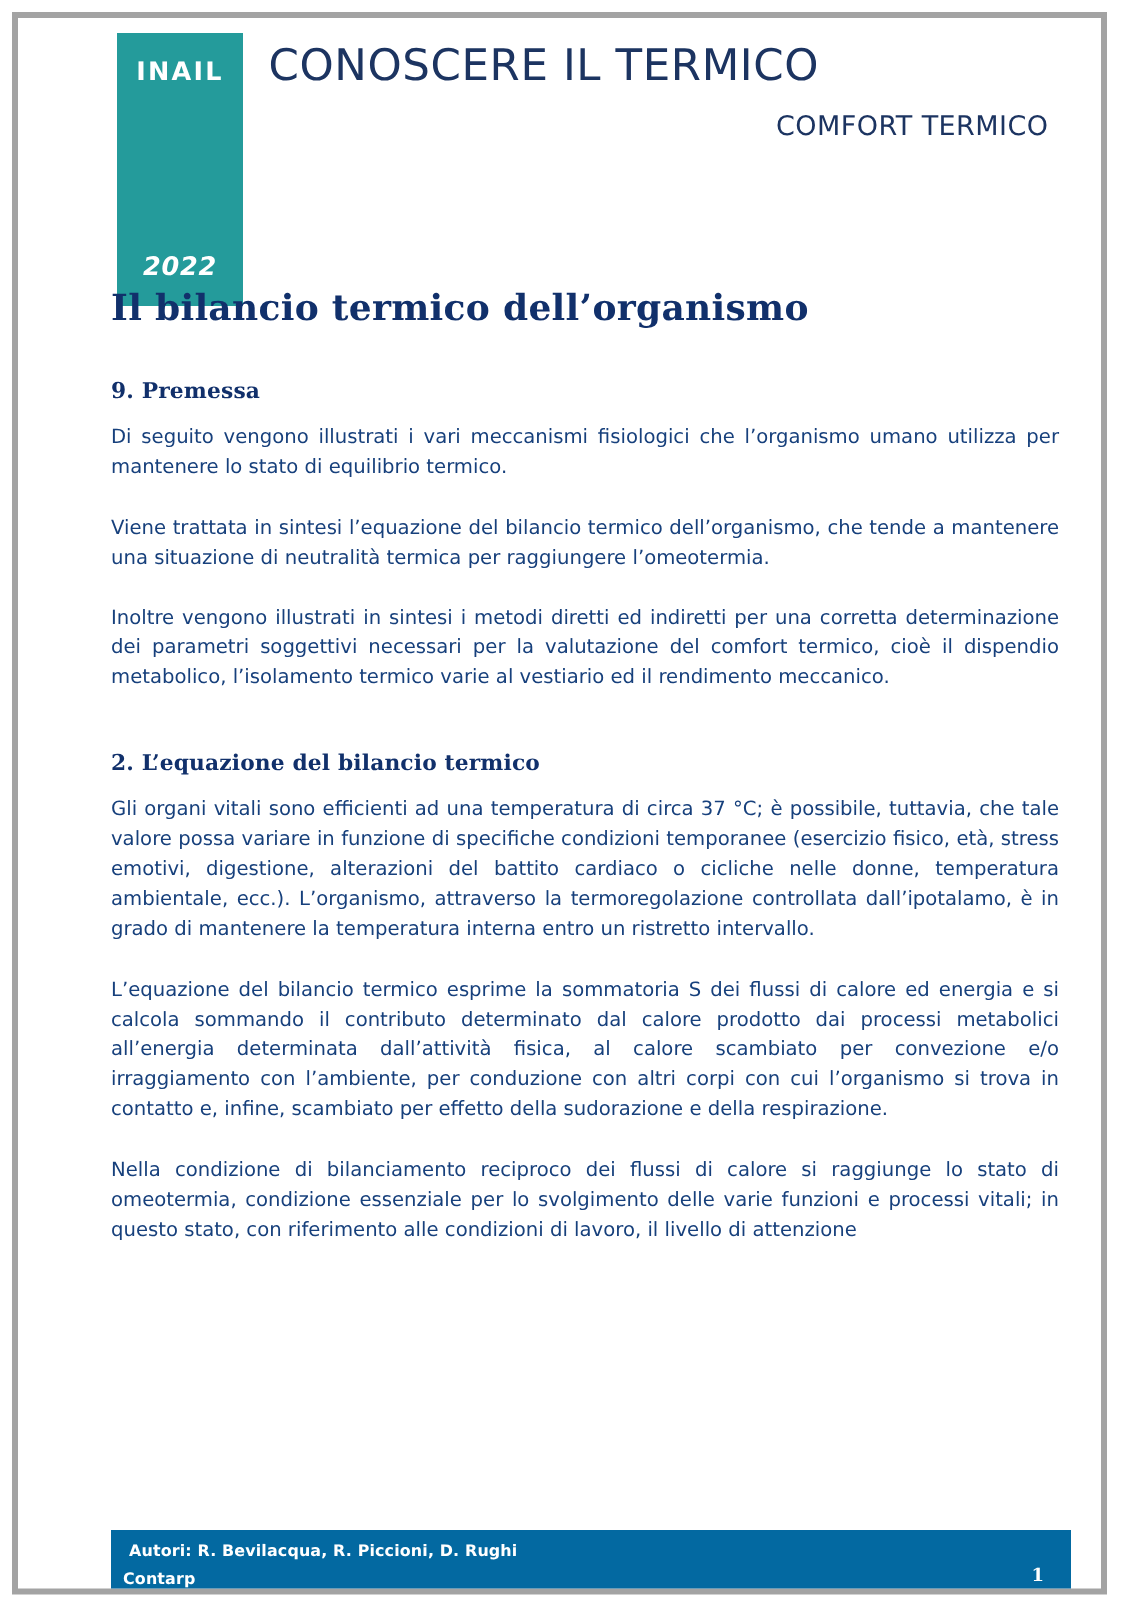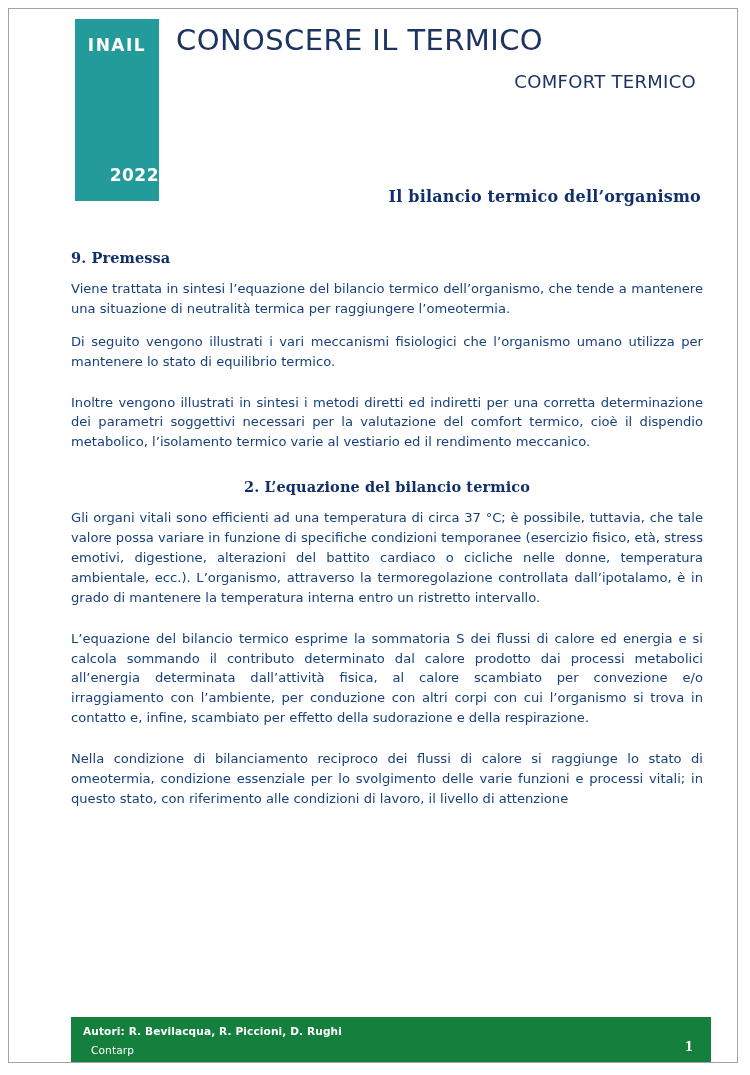--- a/index.html
+++ b/index.html
@@ -14,21 +14,21 @@
     overflow: hidden;
   }
 
   .page-frame {
     position: absolute;
     left: 8px;
     top: 8px;
     width: 730px;
     height: 1055px;
     background: #ffffff;
-    border: 1px solid #a3a3a3;
+    border: 4px solid #a3a3a3;
     box-sizing: border-box;
     overflow: hidden;
   }
 
   
   .header {
     position: absolute;
     left: 0;
     top: 0;
     width: 730px;
@@ -53,26 +53,27 @@
     font-family: "DejaVu Sans", sans-serif;
     font-weight: bold;
     font-size: 17px;
     letter-spacing: 1.5px;
   }
   .logo-year {
     position: absolute;
     left: 0;
     bottom: 16px;
     width: 84px;
-    text-align: right;
+    text-align: center;
     color: #ffffff;
     font-family: "DejaVu Sans", sans-serif;
     font-weight: bold;
     font-size: 17px;
     letter-spacing: 0.5px;
+    font-style: italic;
   }
 
   .header-titles {
     position: absolute;
     left: 167px;
     top: 14px;
     width: 520px;
   }
   .title-main {
     color: #1c3461;
@@ -93,47 +94,46 @@
     white-space: nowrap;
     text-align: right;
   }
 
   
   .doc-title {
     position: absolute;
     left: 62px;
     top: 178px;
     width: 630px;
-    text-align: right;
+    text-align: left;
     color: #11306b;
     font-family: "DejaVu Serif", serif;
     font-weight: bold;
-    font-size: 16px;
+    font-size: 24px;
     letter-spacing: 0.2px;
   }
 
   
   .content {
     position: absolute;
     left: 62px;
     top: 240px;
     width: 632px;
   }
 
   h2.section-heading {
     color: #11306b;
     font-family: "DejaVu Serif", serif;
     font-weight: bold;
     font-size: 14.5px;
     margin: 0 0 13px 0;
     letter-spacing: 0.1px;
   }
   h2.section-heading.spaced {
-    margin-top: 26px;
-    text-align: center;
+    margin-top: 38px;
   }
 
   p.body-par {
     color: #17407c;
     font-family: "DejaVu Sans", sans-serif;
     font-size: 13.1px;
     line-height: 1.52;
     text-align: justify;
     margin: 0 0 13px 0;
     -webkit-hyphens: none;
@@ -146,39 +146,39 @@
     margin-top: 20px;
   }
 
   
   .footer {
     position: absolute;
     left: 62px;
     top: 1008px;
     width: 640px;
     height: 47px;
-    background: #15803d;
+    background: #0369a1;
   }
   .footer-authors {
     position: absolute;
     left: 12px;
     top: 8px;
     color: #ffffff;
     font-family: "DejaVu Sans", sans-serif;
     font-weight: bold;
     font-size: 10.6px;
     letter-spacing: 0.1px;
   }
   .footer-dept {
     position: absolute;
-    left: 20px;
+    left: 8px;
     top: 27px;
     color: #ffffff;
     font-family: "DejaVu Sans", sans-serif;
-    font-weight: normal;
+    font-weight: bold;
     font-size: 10.6px;
     letter-spacing: 0.1px;
   }
   .footer-pagenum {
     position: absolute;
     right: 18px;
     top: 23px;
     color: #ffffff;
     font-family: "DejaVu Serif", serif;
     font-weight: bold;
@@ -202,22 +202,22 @@
       <div class="title-sub">COMFORT TERMICO</div>
     </div>
 
   </div>
 
   <div class="doc-title">Il bilancio termico dell’organismo</div>
 
   <div class="content">
 
     <h2 class="section-heading">9. Premessa</h2>
+    <p class="body-par gap-large">Di seguito vengono illustrati i vari meccanismi fisiologici che l’organismo umano utilizza per mantenere lo stato di equilibrio termico.</p>
     <p class="body-par">Viene trattata in sintesi l’equazione del bilancio termico dell’organismo, che tende a mantenere una situazione di neutralità termica per raggiungere l’omeotermia.</p>
-    <p class="body-par gap-large">Di seguito vengono illustrati i vari meccanismi fisiologici che l’organismo umano utilizza per mantenere lo stato di equilibrio termico.</p>
     <p class="body-par gap-top">Inoltre vengono illustrati in sintesi i metodi diretti ed indiretti per una corretta determinazione dei parametri soggettivi necessari per la valutazione del comfort termico, cioè il dispendio metabolico, l’isolamento termico varie al vestiario ed il rendimento meccanico.</p>
 
     <h2 class="section-heading spaced">2. L’equazione del bilancio termico</h2>
     <p class="body-par gap-large">Gli organi vitali sono efficienti ad una temperatura di circa 37 °C; è possibile, tuttavia, che tale valore possa variare in funzione di specifiche condizioni temporanee (esercizio fisico, età, stress emotivi, digestione, alterazioni del battito cardiaco o cicliche nelle donne, temperatura ambientale, ecc.). L’organismo, attraverso la termoregolazione controllata dall’ipotalamo, è in grado di mantenere la temperatura interna entro un ristretto intervallo.</p>
     <p class="body-par gap-large">L’equazione del bilancio termico esprime la sommatoria S dei flussi di calore ed energia e si calcola sommando il contributo determinato dal calore prodotto dai processi metabolici all’energia determinata dall’attività fisica, al calore scambiato per convezione e/o irraggiamento con l’ambiente, per conduzione con altri corpi con cui l’organismo si trova in contatto e, infine, scambiato per effetto della sudorazione e della respirazione.</p>
     <p class="body-par">Nella condizione di bilanciamento reciproco dei flussi di calore si raggiunge lo stato di omeotermia, condizione essenziale per lo svolgimento delle varie funzioni e processi vitali; in questo stato, con riferimento alle condizioni di lavoro, il livello di attenzione</p>
 
   </div>
 
   <div class="footer">

